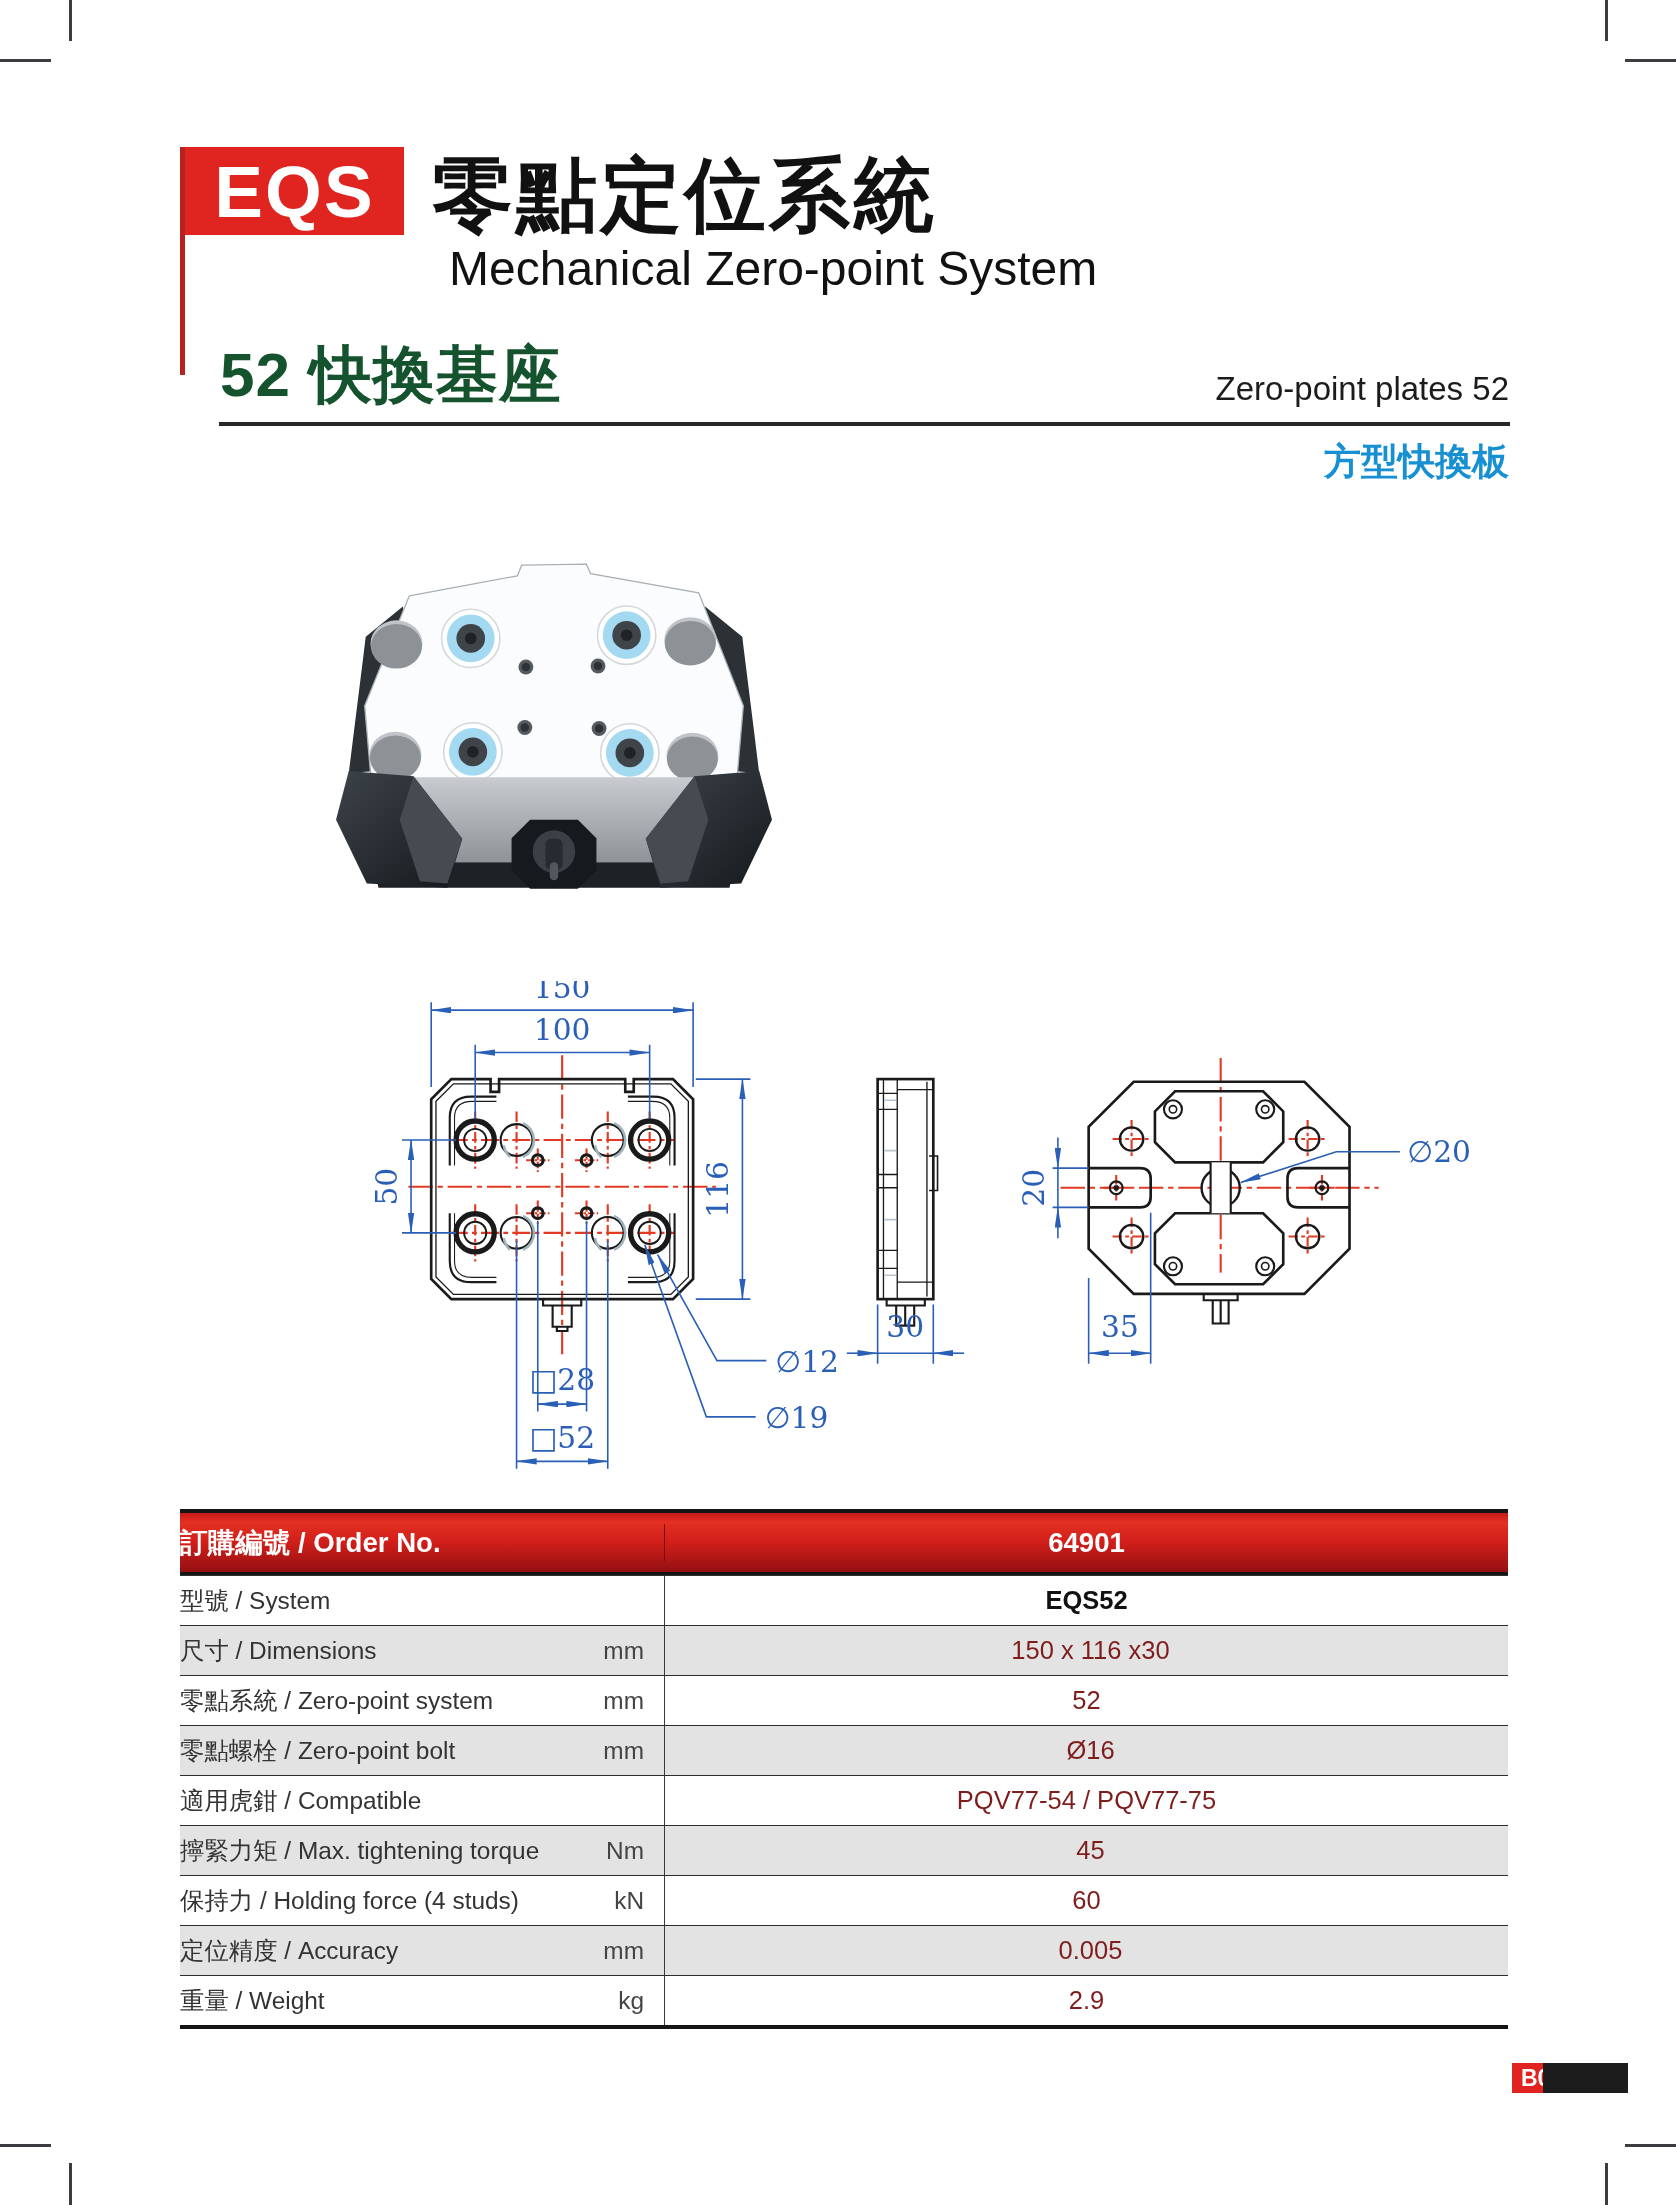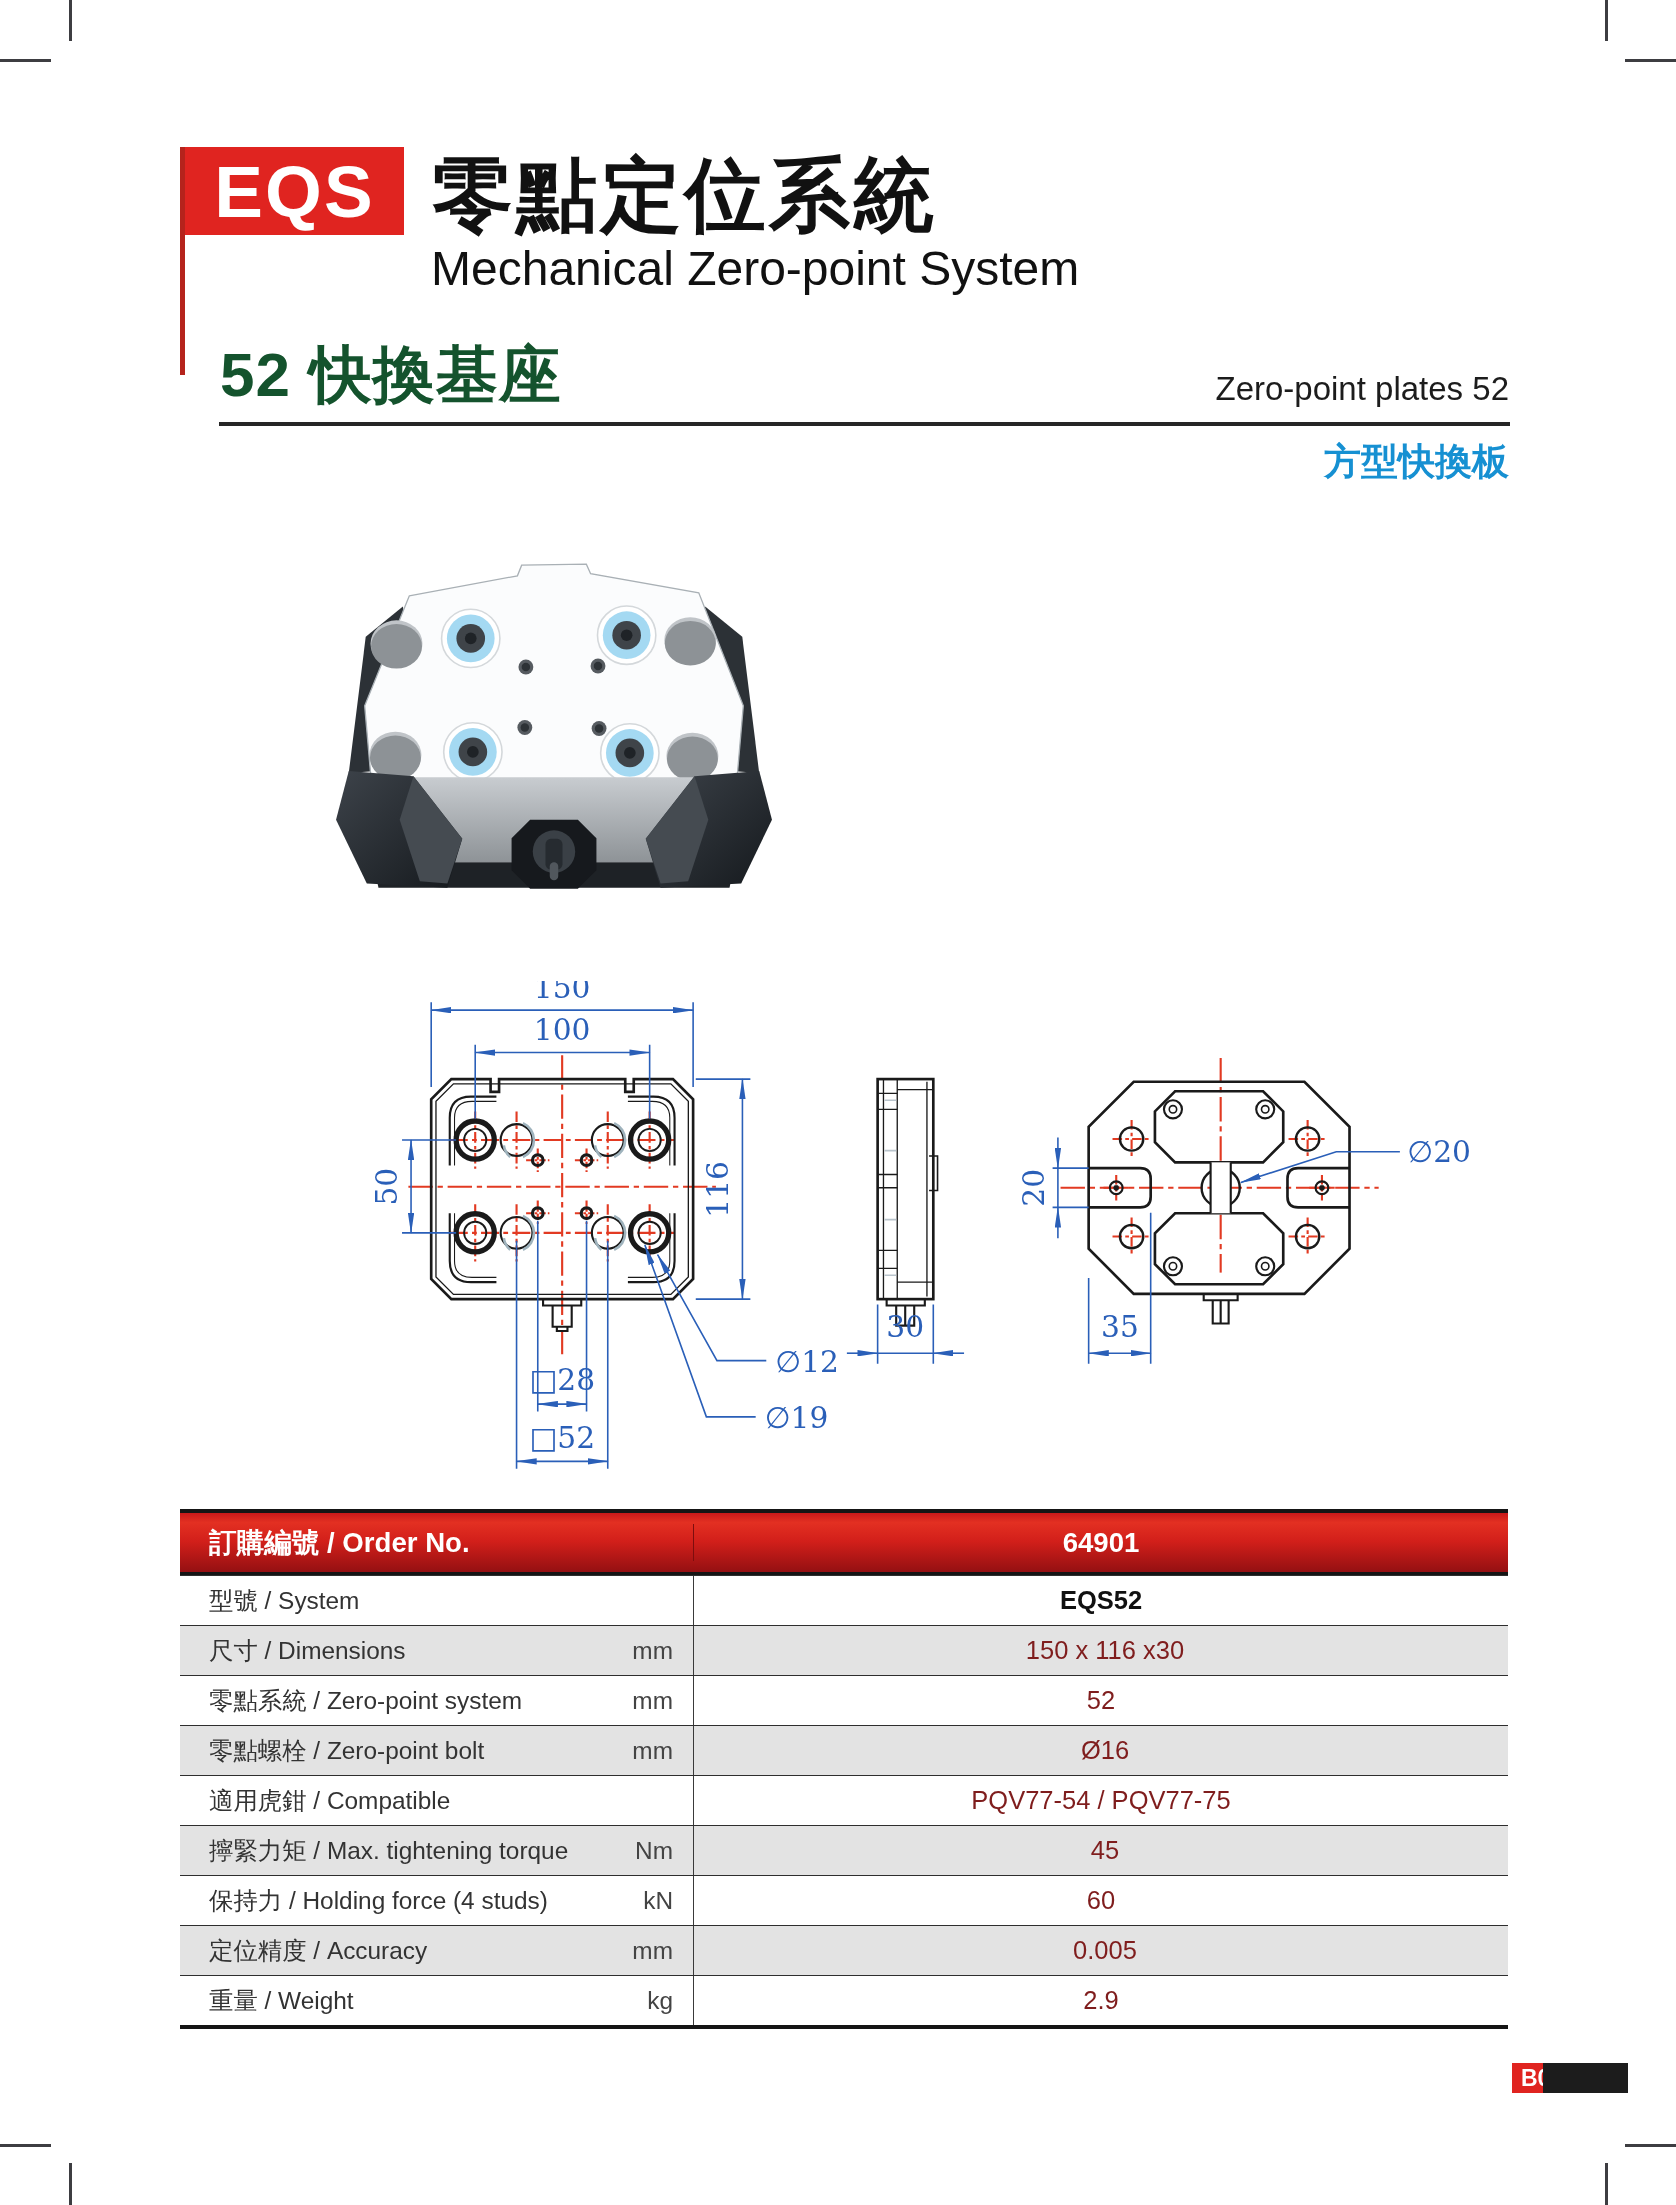--- a/index.html
+++ b/index.html
@@ -7,38 +7,38 @@
         font-family:"Liberation Sans",sans-serif;color:#222;}
   .abs{position:absolute;}
   
   .crop{position:absolute;background:#3d3d41;}
   
   .pole{position:absolute;left:180px;top:147px;width:4.8px;height:228px;background:#b5231c;}
   .badge{position:absolute;left:185px;top:147px;width:219px;height:88px;background:#e02420;
          display:flex;align-items:center;justify-content:center;}
   .badge span{color:#fff;font-weight:bold;font-size:73px;letter-spacing:2.1px;}
   .title-cjk{position:absolute;left:432px;top:155px;font-size:81px;font-weight:bold;color:#111;letter-spacing:3.2px;line-height:1;}
-  .title-en{position:absolute;left:431px;top:245px;font-size:48px;color:#111;line-height:1;}
+  .title-en{position:absolute;left:449px;top:245px;font-size:48px;color:#111;line-height:1;}
   .h-blue{position:absolute;left:220px;top:344px;font-size:62px;font-weight:bold;color:#14532d;line-height:1;letter-spacing:1.1px;}
   .h-right{position:absolute;right:167px;top:372px;font-size:33px;color:#1c1c1c;line-height:1;}
   .rule{position:absolute;left:219px;top:422px;width:1291px;height:4.2px;background:#262626;}
   .sub-blue{position:absolute;right:167px;top:443px;font-size:37px;font-weight:bold;color:#1690d2;line-height:1;}
   
   .spec{position:absolute;left:180px;top:1509px;width:1328px;
         border-top:4.8px solid #151515;border-bottom:4.8px solid #151515;}
   .thead{display:flex;height:59px;align-items:center;border-bottom:3.2px solid #151515;
          background:linear-gradient(180deg,#c8191a 0%,#e33022 16%,#d21f1a 48%,#941012 100%);
          color:#fff;font-weight:bold;}
   .thead .tlabel{font-size:27.6px;color:#fff;border-right:1.6px solid #7e0d0e;}
   .thead .tval{font-size:27.6px;color:#fff;}
   .trow{display:flex;height:49px;align-items:stretch;border-top:1.6px solid #2e2e2e;background:#fff;}
   .trow:first-of-type{border-top:none;}
   .trow.alt{background:#e3e3e3;gap:8px;}
   .tlabel{width:484px;min-width:484px;position:relative;border-right:1.6px solid #3a3a3a;
-          display:flex;align-items:center;padding-left:29px;font-size:24.4px;color:#333;}
+          display:flex;align-items:center;font-size:24.4px;color:#333;}
   .tunit{position:absolute;right:20px;color:#444;}
   .tval{flex:1;display:flex;align-items:center;justify-content:center;font-size:25.5px;color:#7f1d1d;}
   .bold{font-weight:bold;color:#111;}
   
   .pg-red{position:absolute;left:1512px;top:2063px;width:60px;height:30px;background:#e02420;
           display:flex;align-items:center;justify-content:center;color:#fff;font-weight:bold;font-size:23px;}
   .pg-black{position:absolute;left:1543px;top:2063px;width:85px;height:30px;background:#1c1c1c;}
   
   text.dim{font-family:"DejaVu Serif",serif;font-size:56px;fill:#2a5fb8;}
 </style>

